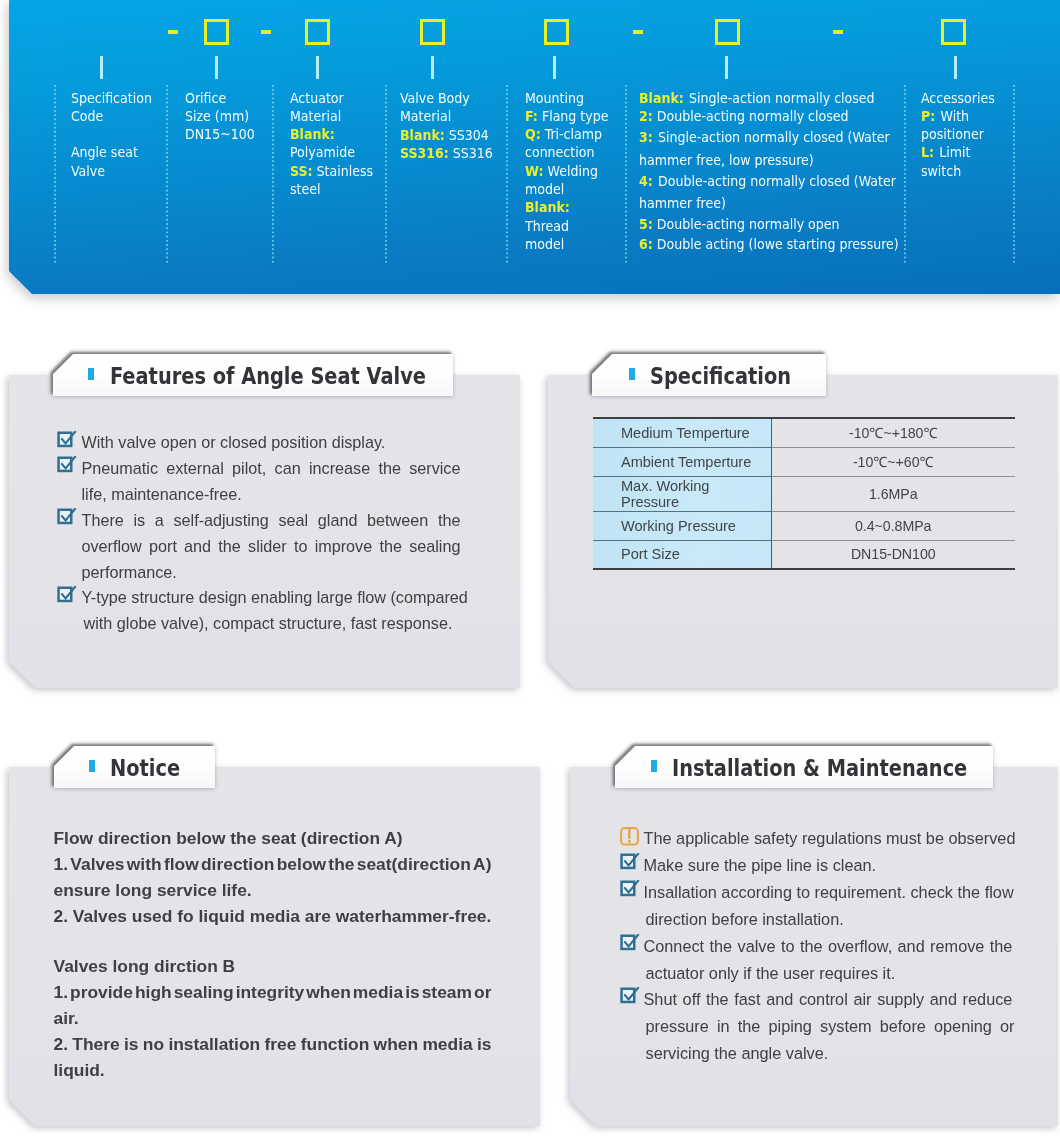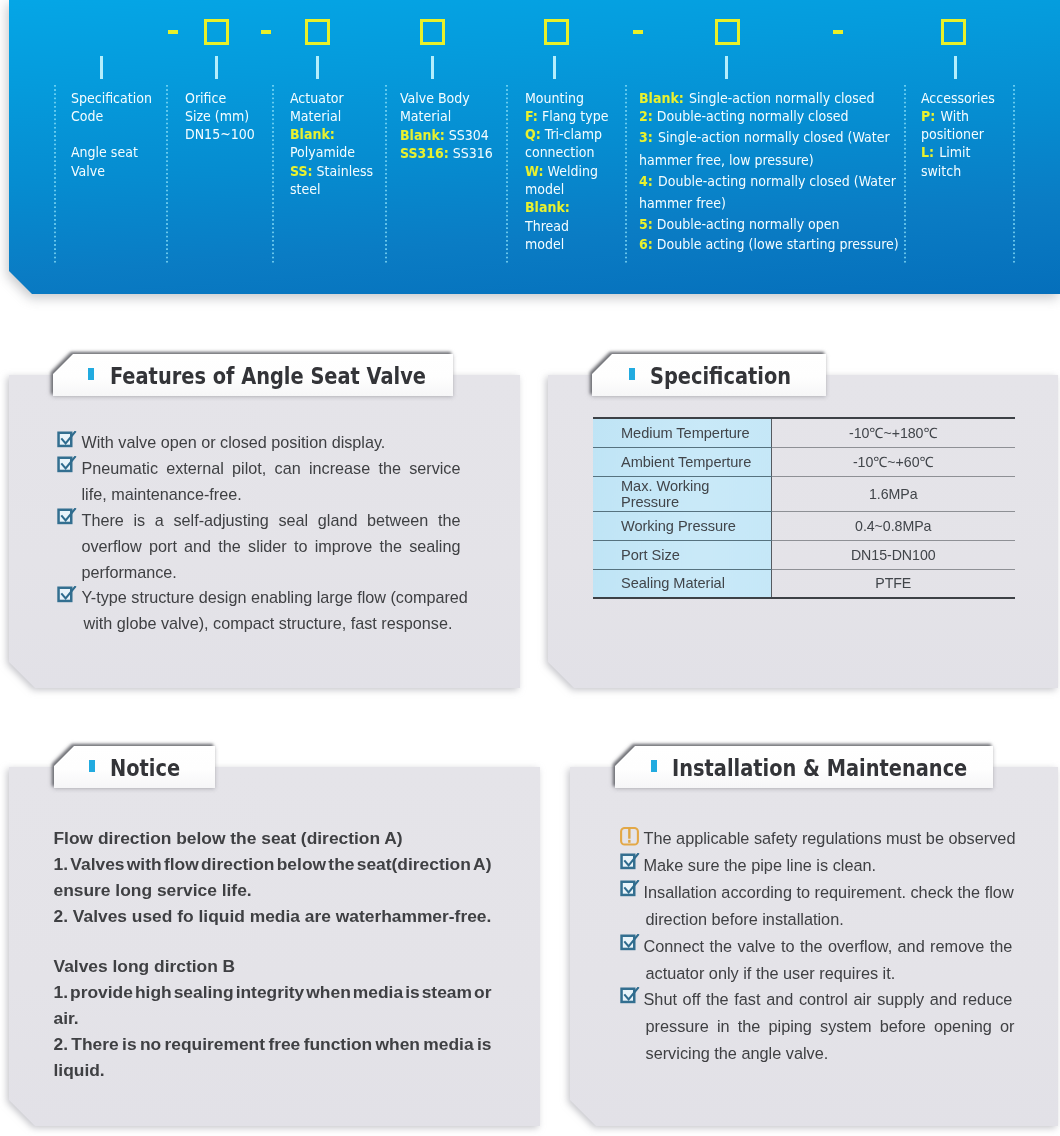--- a/index.html
+++ b/index.html
@@ -220,24 +220,20 @@
             <td class="val">1.6MPa</td>
           </tr>
           <tr>
             <td class="lbl">Working Pressure</td>
             <td class="val">0.4~0.8MPa</td>
           </tr>
           <tr>
             <td class="lbl">Port Size</td>
             <td class="val">DN15-DN100</td>
           </tr>
-          <tr>
-            <td class="lbl">Sealing Material</td>
-            <td class="val">PTFE</td>
-          </tr>
         </tbody>
       </table>
     </div>
 
   <div class="card-sh" style="left:9px;top:767px;width:531px;height:359px">
     <div class="card card-clip" style="left:0;top:0;width:531px;height:359px"></div>
   </div>
   <div class="tb-sh" style="left:54px;top:746px;width:161px;height:42px">
     <div class="titlebar" style="width:161px;height:42px"></div>
   </div>
@@ -270,21 +266,21 @@
         <span>is</span>
         <span>steam</span>
         <span>or</span>
       </div>
       <div class="ftxt ntx" style="position:absolute;left:53.5px;top:1005.4px">air.</div>
       <div class="ftxt just ntx" style="position:absolute;left:53.5px;top:1031.4px;width:438px">
         <span>2.</span>
         <span>There</span>
         <span>is</span>
         <span>no</span>
-        <span>requirement</span>
+        <span>installation</span>
         <span>free</span>
         <span>function</span>
         <span>when</span>
         <span>media</span>
         <span>is</span>
       </div>
       <div class="ftxt ntx" style="position:absolute;left:53.5px;top:1057.4px">liquid.</div>
     </div>
 
   <div class="card-sh" style="left:570px;top:767px;width:488px;height:359px">

